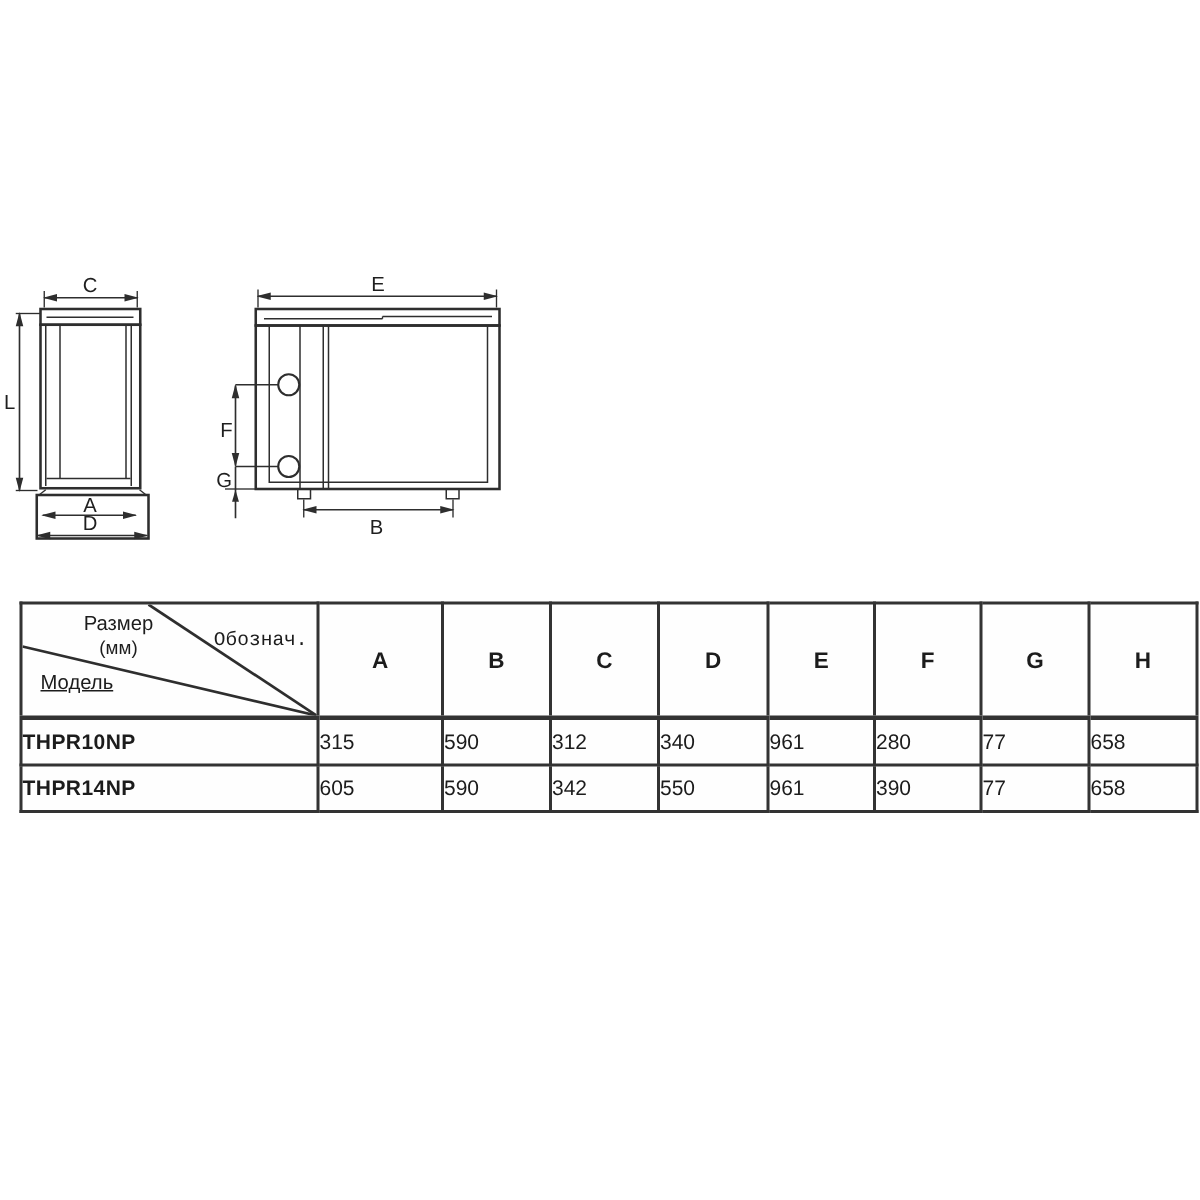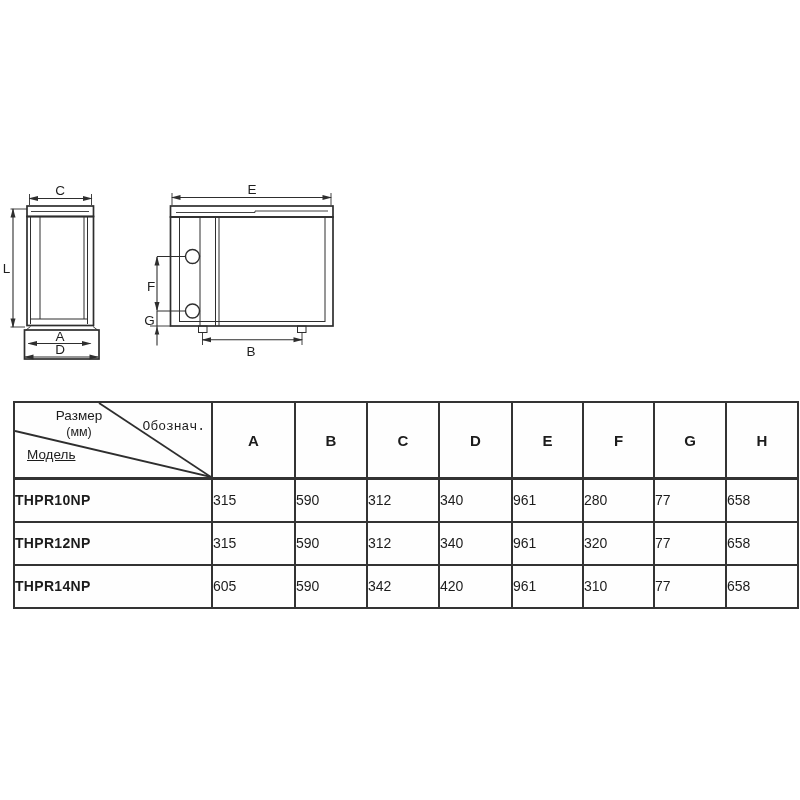--- a/index.html
+++ b/index.html
@@ -12,21 +12,21 @@
   .il{fill:none;stroke:#2e2e2e;stroke-width:1;}
   .tl{fill:none;stroke:#2e2e2e;stroke-width:0.9;}
   .dim{fill:none;stroke:#2e2e2e;stroke-width:1.1;}
   .cir{fill:none;stroke:#2e2e2e;stroke-width:1.4;}
   
   table.dims{position:absolute;left:13px;top:401px;width:785px;border-collapse:collapse;
              table-layout:fixed;background:#fefefe;}
   table.dims td{border:2px solid #333;padding:0;margin-left:36px;}
   tr.head td{border-bottom:3px solid #333;height:74px;}
   td.colhead{text-align:center;font-weight:bold;font-size:15px;}
-  tr.datarow{height:43px;}
+  tr.datarow{height:31px;}
   td.model{font-weight:bold;font-size:14px;padding-left:11px;text-align:left;letter-spacing:.3px;}
   td.val{text-align:left;font-size:14px;}
   td.corner{position:relative;}
   .corner svg{position:absolute;left:0;top:0;width:100%;height:100%;}
   .corner .sz{position:absolute;left:24px;top:5px;width:80px;text-align:center;
               font-size:13.5px;line-height:16px;}
   .corner .sz .unit{font-size:12.5px;}
   .corner .ob{position:absolute;right:6px;top:16px;font-size:13px;font-family:Liberation Mono, monospace;}
   .corner .md{position:absolute;left:12px;top:44px;font-size:13.5px;text-decoration:underline;}
 </style>
@@ -158,36 +158,25 @@
       <td class="val">315</td>
       <td class="val">590</td>
       <td class="val">312</td>
       <td class="val">340</td>
       <td class="val">961</td>
       <td class="val">280</td>
       <td class="val">77</td>
       <td class="val">658</td>
     </tr>
     <tr class="datarow">
-      <td class="model">THPR12NP</td>
-      <td class="val">315</td>
-      <td class="val">590</td>
-      <td class="val">312</td>
-      <td class="val">340</td>
-      <td class="val">961</td>
-      <td class="val">320</td>
-      <td class="val">77</td>
-      <td class="val">658</td>
-    </tr>
-    <tr class="datarow">
       <td class="model">THPR14NP</td>
       <td class="val">605</td>
       <td class="val">590</td>
       <td class="val">342</td>
-      <td class="val">420</td>
+      <td class="val">550</td>
       <td class="val">961</td>
-      <td class="val">310</td>
+      <td class="val">390</td>
       <td class="val">77</td>
       <td class="val">658</td>
     </tr>
   </tbody>
     </table>
 </div>
 
 </body></html>

